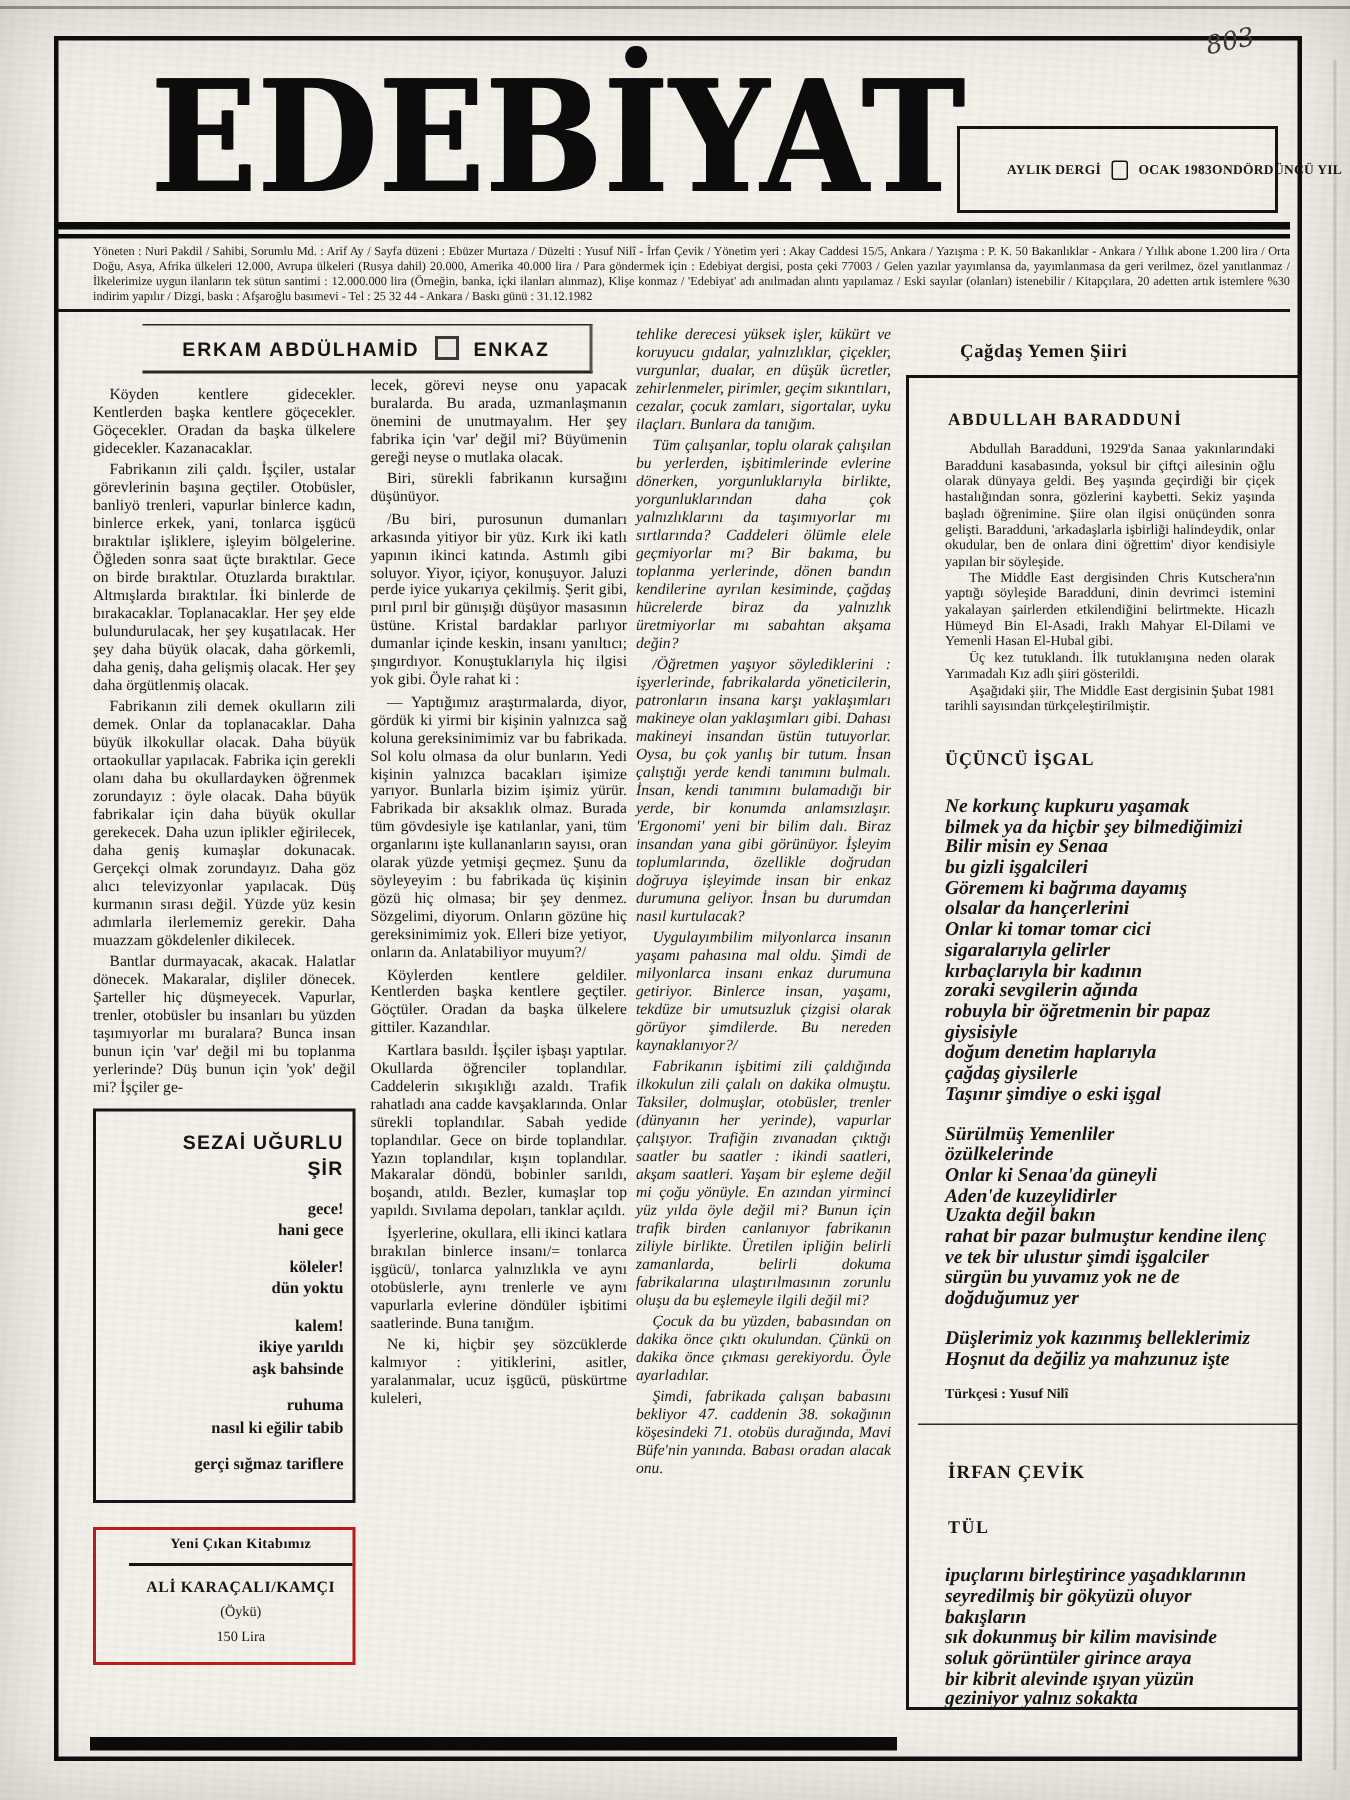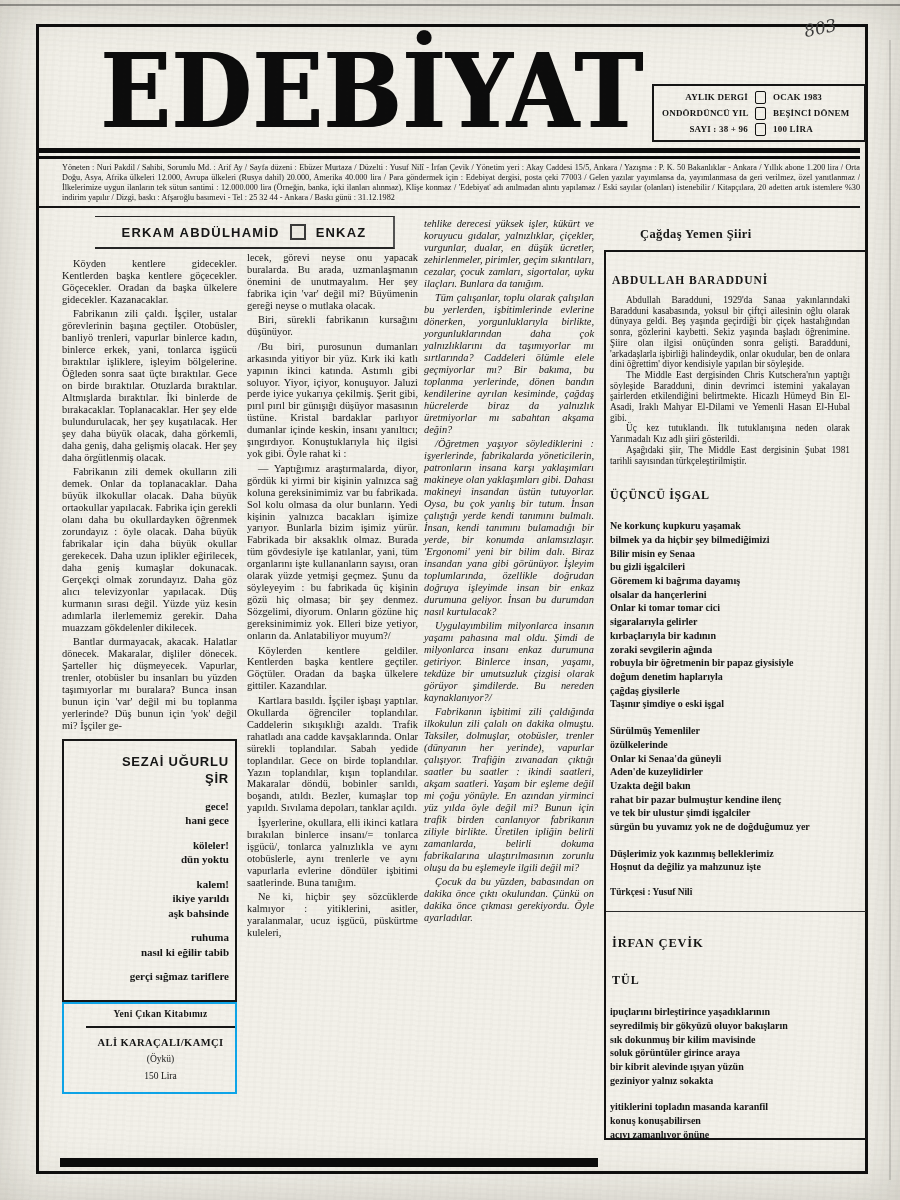--- a/index.html
+++ b/index.html
@@ -10,22 +10,22 @@
         background:repeating-linear-gradient(3deg,rgba(60,55,45,.03) 0 2px,transparent 2px 5px),
                    repeating-linear-gradient(94deg,rgba(60,55,45,.025) 0 3px,transparent 3px 8px);}
   .scan-top{position:absolute;left:0;top:4px;width:100%;height:2px;background:rgba(25,25,25,.4);}
   .scan-right{position:absolute;right:9px;top:40px;width:2px;height:1140px;background:rgba(25,25,25,.14);}
   .frame{position:absolute;left:36px;top:24px;width:826px;height:1144px;border:3px solid #0e0e0e;}
   .handwritten{position:absolute;left:804px;top:18px;font-family:"DejaVu Serif",serif;font-style:italic;
         font-size:17px;color:#3c3c3c;transform:rotate(-12deg);}
   .masthead-title{position:absolute;left:100px;top:40px;margin:0;font-family:"DejaVu Serif",serif;
         font-weight:bold;font-size:92px;line-height:1;letter-spacing:1px;color:#0c0c0c;
         transform:scaleY(1.12);transform-origin:top left;text-shadow:1.6px 0 0 #0c0c0c;}
-  .info-box{position:absolute;left:652px;top:84px;width:214px;height:58px;border:2px solid #151515;
-        display:flex;flex-direction:column;justify-content:space-around;padding:3px 8px;box-sizing:border-box;}
+  .info-box{position:absolute;left:638px;top:84px;width:214px;height:58px;border:2px solid #151515;
+        display:flex;flex-direction:row;justify-content:space-around;padding:3px 8px;box-sizing:border-box;}
   .info-row{display:flex;align-items:center;font-size:9px;font-weight:bold;letter-spacing:.2px;}
   .info-left{width:86px;text-align:right;white-space:nowrap;}
   .checkbox{flex:none;width:9px;height:11px;border:1.5px solid #111;border-radius:2px;margin:0 7px;}
   .info-right{flex:1;text-align:left;white-space:nowrap;}
   .rule-a{position:absolute;left:38px;top:148px;width:822px;height:5px;background:#0c0c0c;}
   .rule-b{position:absolute;left:38px;top:156px;width:822px;height:3px;background:#0c0c0c;}
   .imprint{position:absolute;left:62px;top:163px;width:798px;margin:0;font-size:8.2px;line-height:9.9px;
         text-align:justify;color:#181818;}
   .rule-c{position:absolute;left:38px;top:206px;width:822px;height:2px;background:#141414;}
   .article-header{position:absolute;left:95px;top:216px;width:298px;height:30px;
@@ -37,32 +37,32 @@
   .col p{margin:0 0 2.5px;text-indent:11px;}
   .col p.cont{text-indent:0;}
   .col1{left:62px;top:258px;width:175px;}
   .col2{left:247px;top:252px;width:171px;}
   .col3{left:424px;top:218px;width:170px;font-style:italic;}
   .poem-box{border:2.5px solid #161616;margin-top:7px;padding:12px 6px 6px 24px;text-align:right;}
   .pb-author,.pb-title{font-family:"Liberation Sans",sans-serif;font-weight:bold;font-size:13px;
         letter-spacing:.8px;line-height:17px;}
   .pb-title{margin-bottom:12px;}
   .pb-stanza{font-weight:bold;font-size:11px;line-height:14.5px;white-space:pre-line;margin-bottom:10px;}
-  .ad-box{border:2px solid #0ea5e9;text-align:center;padding-left:22px;}
+  .ad-box{border:2px solid #b91c1c;margin-top:16px;text-align:center;padding-left:22px;}
   .ad-header{font-size:9.5px;font-weight:bold;padding:5px 2px;border-bottom:2px solid #161616;letter-spacing:.3px;}
   .ad-line1{font-weight:bold;font-size:10.5px;margin-top:9px;letter-spacing:.4px;}
   .ad-line2{font-size:9.5px;margin-top:5px;}
   .ad-line3{font-size:9.5px;font-weight:normal;margin-top:5px;margin-bottom:10px;}
   .yemen-heading{position:absolute;left:640px;top:227px;font-weight:bold;font-size:12.5px;letter-spacing:.4px;}
   .yemen-box{position:absolute;left:604px;top:250px;width:264px;height:890px;border:2px solid #141414;
-        box-sizing:border-box;padding:13px 16px 0 4px;overflow:hidden;}
+        box-sizing:border-box;padding:13px 16px 0 24px;overflow:hidden;}
   .poet-name{font-weight:bold;font-size:11.5px;letter-spacing:1px;margin:9px 0 9px 2px;}
   .bio-p{font-size:9.3px;line-height:10.7px;text-align:justify;text-indent:16px;margin:0;}
   .poem1-title{font-weight:bold;font-size:12px;letter-spacing:.6px;margin:22px 0 16px 0;}
-  .stanza{font-weight:bold;font-size:10px;line-height:13.7px;white-space:pre-line;margin:0 0 13px;}
+  .stanza{font-weight:bold;font-size:13px;line-height:13.7px;white-space:pre-line;margin:0 0 13px;font-style:italic;}
   .translator{padding-right:40px;font-weight:bold;font-size:9.3px;margin:2px 0 14px;}
   .poem-divider{border:none;border-top:1.5px solid #2a2a2a;margin:0 -16px 0 -18px;}
   .poet2-name{font-weight:bold;font-size:12.5px;letter-spacing:.8px;margin:24px 0 0 2px;}
   .poem2-title{font-weight:bold;font-size:12px;letter-spacing:1px;margin:22px 0 17px 2px;}
   .bottom-bar{position:absolute;left:60px;top:1158px;width:538px;height:9px;background:#0b0b0b;}
 </style>
 </head>
 <body>
 
 <div class="page">
@@ -144,20 +144,21 @@
     <p>Ne ki, hiçbir şey sözcüklerde kalmıyor : yitiklerini, asitler, yaralanmalar, ucuz işgücü, püskürtme kuleleri,</p>
   </section>
 
   <section class="col col3">
     <p class="cont">tehlike derecesi yüksek işler, kükürt ve koruyucu gıdalar, yalnızlıklar, çiçekler, vurgunlar, dualar, en düşük ücretler, zehirlenmeler, pirimler, geçim sıkıntıları, cezalar, çocuk zamları, sigortalar, uyku ilaçları. Bunlara da tanığım.</p>
     <p>Tüm çalışanlar, toplu olarak çalışılan bu yerlerden, işbitimlerinde evlerine dönerken, yorgunluklarıyla birlikte, yorgunluklarından daha çok yalnızlıklarını da taşımıyorlar mı sırtlarında? Caddeleri ölümle elele geçmiyorlar mı? Bir bakıma, bu toplanma yerlerinde, dönen bandın kendilerine ayrılan kesiminde, çağdaş hücrelerde biraz da yalnızlık üretmiyorlar mı sabahtan akşama değin?</p>
     <p>/Öğretmen yaşıyor söylediklerini : işyerlerinde, fabrikalarda yöneticilerin, patronların insana karşı yaklaşımları makineye olan yaklaşımları gibi. Dahası makineyi insandan üstün tutuyorlar. Oysa, bu çok yanlış bir tutum. İnsan çalıştığı yerde kendi tanımını bulmalı. İnsan, kendi tanımını bulamadığı bir yerde, bir konumda anlamsızlaşır. 'Ergonomi' yeni bir bilim dalı. Biraz insandan yana gibi görünüyor. İşleyim toplumlarında, özellikle doğrudan doğruya işleyimde insan bir enkaz durumuna geliyor. İnsan bu durumdan nasıl kurtulacak?</p>
     <p>Uygulayımbilim milyonlarca insanın yaşamı pahasına mal oldu. Şimdi de milyonlarca insanı enkaz durumuna getiriyor. Binlerce insan, yaşamı, tekdüze bir umutsuzluk çizgisi olarak görüyor şimdilerde. Bu nereden kaynaklanıyor?/</p>
     <p>Fabrikanın işbitimi zili çaldığında ilkokulun zili çalalı on dakika olmuştu. Taksiler, dolmuşlar, otobüsler, trenler (dünyanın her yerinde), vapurlar çalışıyor. Trafiğin zıvanadan çıktığı saatler bu saatler : ikindi saatleri, akşam saatleri. Yaşam bir eşleme değil mi çoğu yönüyle. En azından yirminci yüz yılda öyle değil mi? Bunun için trafik birden canlanıyor fabrikanın ziliyle birlikte. Üretilen ipliğin belirli zamanlarda, belirli dokuma fabrikalarına ulaştırılmasının zorunlu oluşu da bu eşlemeyle ilgili değil mi?</p>
     <p>Çocuk da bu yüzden, babasından on dakika önce çıktı okulundan. Çünkü on dakika önce çıkması gerekiyordu. Öyle ayarladılar.</p>
+    <p>Şimdi, fabrikada çalışan babasını bekliyor 47. caddenin 38. sokağının köşesindeki 71. otobüs durağında, Mavi Büfe'nin yanında. Babası oradan alacak onu.</p>
   </section>
 
   <div class="yemen-heading">Çağdaş Yemen Şiiri</div>
 
   <aside class="yemen-box">
     <div class="poet-name">ABDULLAH BARADDUNİ</div>
     <p class="bio-p">Abdullah Baradduni, 1929'da Sanaa yakınlarındaki Baradduni kasabasında, yoksul bir çiftçi ailesinin oğlu olarak dünyaya geldi. Beş yaşında geçirdiği bir çiçek hastalığından sonra, gözlerini kaybetti. Sekiz yaşında başladı öğrenimine. Şiire olan ilgisi onüçünden sonra gelişti. Baradduni, 'arkadaşlarla işbirliği halindeydik, onlar okudular, ben de onlara dini öğrettim' diyor kendisiyle yapılan bir söyleşide.</p>
     <p class="bio-p">The Middle East dergisinden Chris Kutschera'nın yaptığı söyleşide Baradduni, dinin devrimci istemini yakalayan şairlerden etkilendiğini belirtmekte. Hicazlı Hümeyd Bin El-Asadi, Iraklı Mahyar El-Dilami ve Yemenli Hasan El-Hubal gibi.</p>
     <p class="bio-p">Üç kez tutuklandı. İlk tutuklanışına neden olarak Yarımadalı Kız adlı şiiri gösterildi.</p>
     <p class="bio-p">Aşağıdaki şiir, The Middle East dergisinin Şubat 1981 tarihli sayısından türkçeleştirilmiştir.</p>

